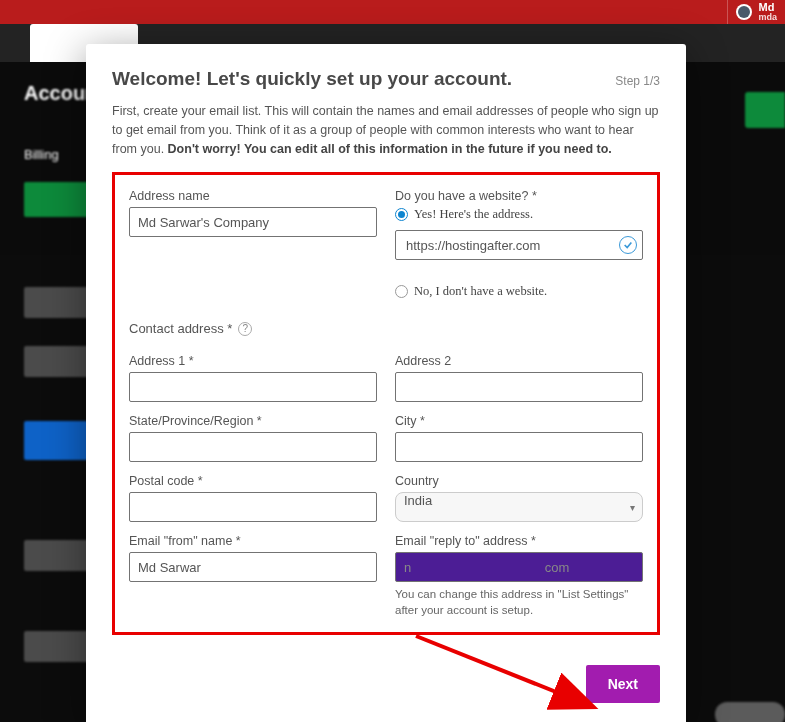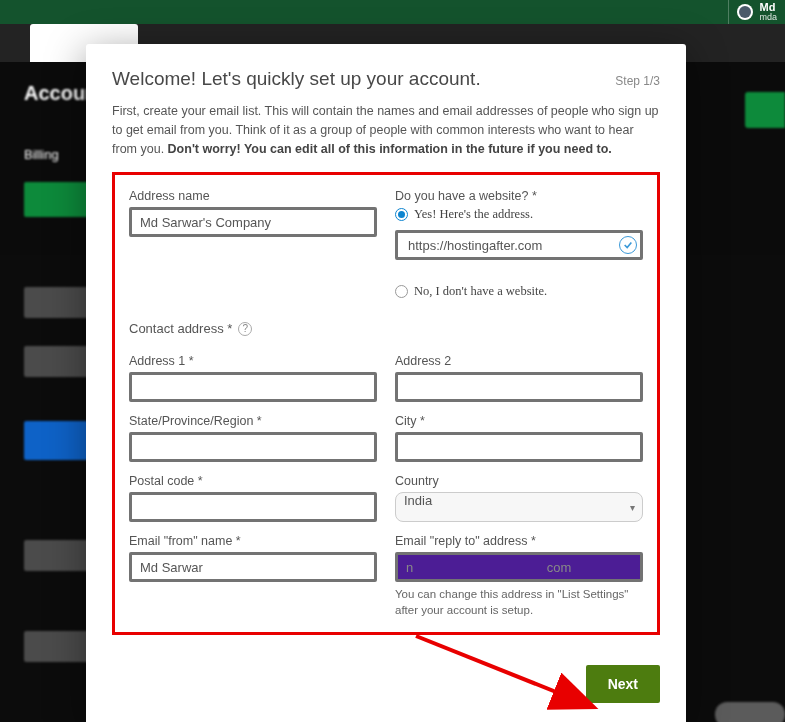--- a/index.html
+++ b/index.html
@@ -6,21 +6,21 @@
   body {
     font-family: -apple-system, BlinkMacSystemFont, "Segoe UI", Helvetica, Arial, sans-serif;
     background: #1a1a1a;
     width: 785px;
     height: 722px;
     overflow: hidden;
     position: relative;
   }
   .top-bar {
     height: 24px;
-    background: #14532d;
+    background: #b91c1c;
     width: 100%;
     position: relative;
   }
   .user-chip {
     position: absolute;
     right: 0;
     top: 0;
     height: 24px;
     display: flex;
     align-items: center;
@@ -33,21 +33,21 @@
   .avatar-circle {
     width: 16px; height: 16px; border-radius: 50%;
     background: #fff;
     display: flex; align-items: center; justify-content: center;
   }
   .avatar-inner {
     width: 12px; height: 12px; border-radius: 50%;
     background: #4a5a6a;
   }
   .user-lines { line-height: 10px; font-weight: 600; }
-  .user-lines .sub { font-size: 9px; font-weight: 400; opacity: .85; }
+  .user-lines .sub { font-size: 9px; font-weight: 700; opacity: .85; }
 
   .black-bar {
     height: 38px;
     background: #232323;
     display: flex;
     gap: 40px;
     padding-left: 30px;
     align-items: center;
     color: #8a8a8a;
     font-size: 12px;
@@ -120,42 +120,42 @@
     font-size: 13px;
     color: #484848;
     box-shadow: 0 8px 40px rgba(0,0,0,.4);
   }
   .modal-header {
     display: flex;
     justify-content: space-between;
     align-items: baseline;
     margin-bottom: 12px;
   }
-  .modal-title { font-size: 19px; font-weight: 400; color: #484848; }
+  .modal-title { font-size: 19px; font-weight: 700; color: #484848; }
   .modal-step { font-size: 12px; color: #888; }
   .modal-desc { font-size: 12.5px; line-height: 1.5; color: #555; }
   .modal-desc b { color: #444; }
 
   .form-frame {
     border: 3px solid #e80000;
     padding: 14px 14px 10px 14px;
     margin-top: 14px;
   }
   .row { display: flex; gap: 18px; margin-bottom: 12px; }
   .col { flex: 1; min-width: 0; }
   label.fld {
     display: block;
     font-size: 12.5px;
     color: #555;
     margin-bottom: 4px;
   }
   .input {
     width: 100%;
     height: 30px;
-    border: 3px solid #737373;
+    border: 1px solid #737373;
     border-radius: 2px;
     padding: 0 8px;
     font-size: 13px;
     color: #555;
     background: #fff;
   }
   .input[readonly] { background: #4c1d95; color: #888; }
   .select {
     width: 100%;
     height: 30px;
@@ -202,21 +202,21 @@
     width:14px; height:14px; border-radius:50%; border:1px solid #aaa;
     display:inline-flex; align-items:center; justify-content:center;
     font-size:10px; color:#888;
   }
   .hint { font-size: 11.5px; color: #666; margin-top: 4px; line-height:1.4; }
 
   .footer {
     display:flex; justify-content:flex-end; margin-top:30px; position:relative;
   }
   .next-btn {
-    background:#4d7c0f; color:#fff; border:none;
+    background:#a21caf; color:#fff; border:none;
     padding: 11px 22px; font-size:14px; font-weight:600;
     border-radius:2px; cursor:pointer;
   }
 
   .arrow-svg {
     position:absolute;
     left: 320px;
     top: 582px;
     width: 260px;
     height: 110px;

